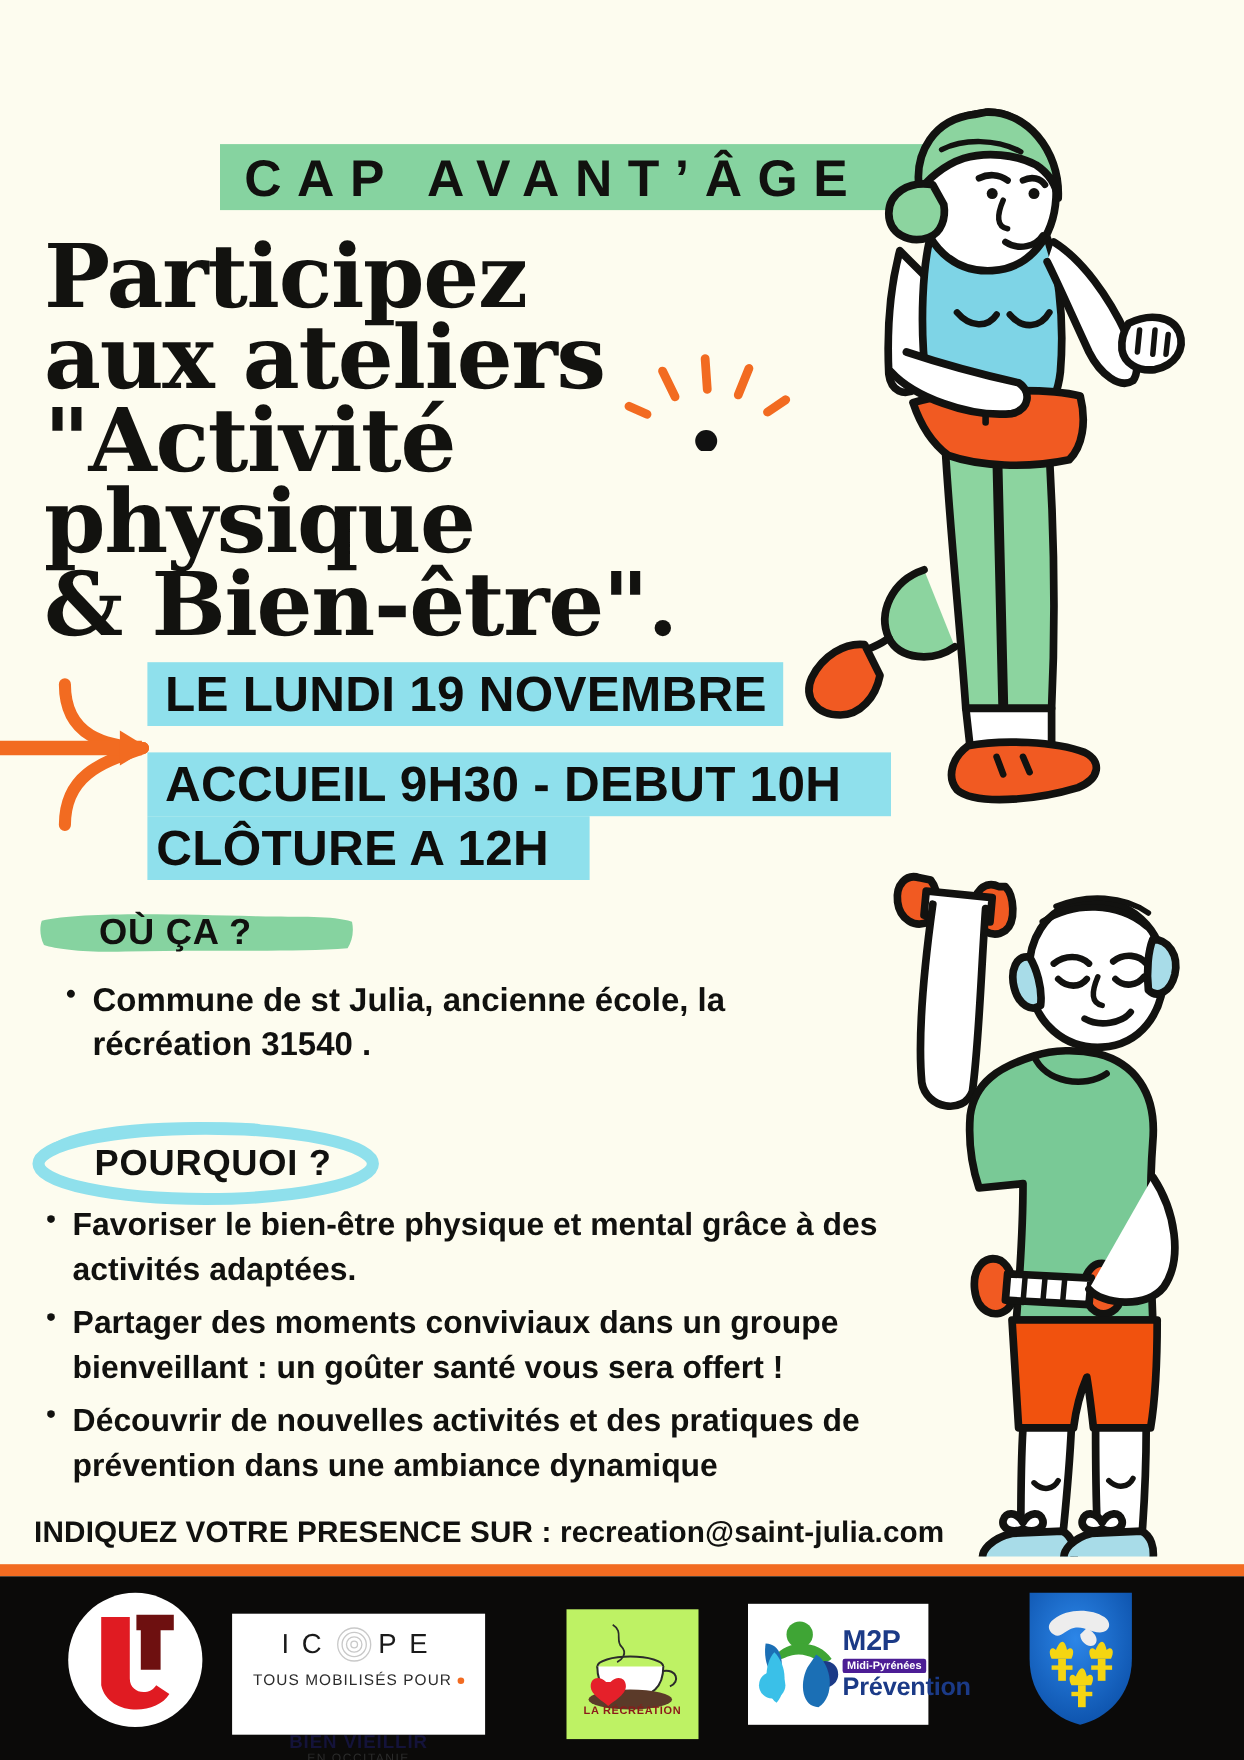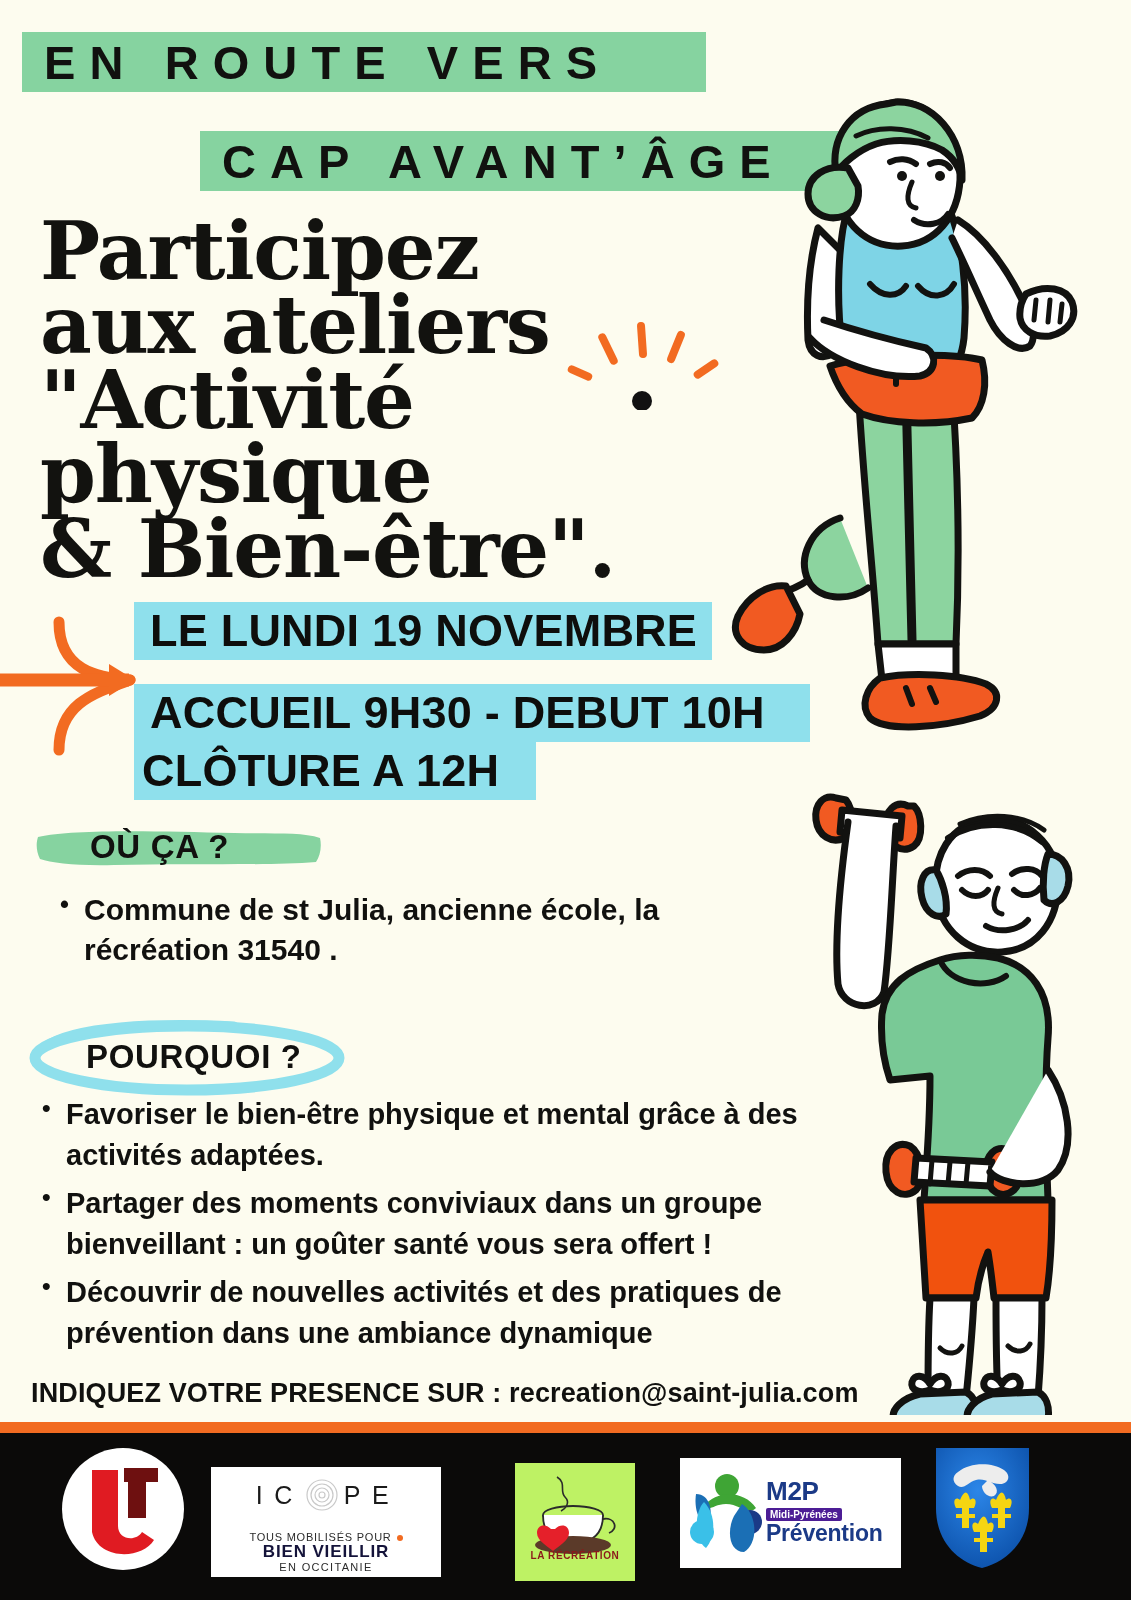--- a/index.html
+++ b/index.html
@@ -213,31 +213,32 @@
     font-size: 25px;
     letter-spacing: 0.30em;
     color: #1A1A1A;
     display: flex;
     align-items: center;
     justify-content: center;
     gap: 4px;
     height: 40px;
   }
   .icope-sub1 {
-    font-size: 11px;
+    font-size: 14px;
     letter-spacing: 0.07em;
     color: #2b2b2b;
-    margin-top: 16px;
+    margin-top: 4px;
   }
   .icope-sub2 {
     font-size: 17px;
     font-weight: bold;
     letter-spacing: 0.05em;
     color: #14133a;
     line-height: 1.05;
+    margin-top: 40px;
   }
   .icope-sub3 {
     font-size: 11px;
     letter-spacing: 0.12em;
     color: #2b2b2b;
   }
   .icope-dot {
     display: inline-block;
     width: 6px; height: 6px;
     border-radius: 50%;
@@ -256,21 +257,21 @@
     font-size: 10px;
     font-weight: bold;
     letter-spacing: 0.06em;
     color: #8B1A1A;
     position: absolute;
     left: 0; right: 0; bottom: 20px;
   }
   
   #logo-m2p {
     left: 680px; top: 1458px;
-    width: 221px; height: 110px;
+    width: 164px; height: 110px;
     background: #FFFFFF;
   }
   .m2p-text {
     position: absolute;
     left: 86px; top: 20px;
   }
   .m2p-title {
     font-size: 26px;
     font-weight: bold;
     color: #1B3A87;
@@ -310,21 +311,20 @@
     position: absolute;
     left: 790px; top: 770px;
     width: 341px; height: 645px;
   }
 </style>
 </head>
 <body>
 
 <div class="poster">
 
-  <div class="banner" id="banner1">EN ROUTE VERS</div>
   <div class="banner" id="banner2">CAP AVANT’ÂGE</div>
 
   <div id="headline">Participez
 aux ateliers
 "Activité physique
 &amp; Bien-être".</div>
 
   <svg id="starburst" viewBox="0 0 170 110">
     <g fill="#F26B21">
       <rect x="82" y="22" width="8" height="36" rx="4" transform="rotate(-4 86 40)"></rect>

